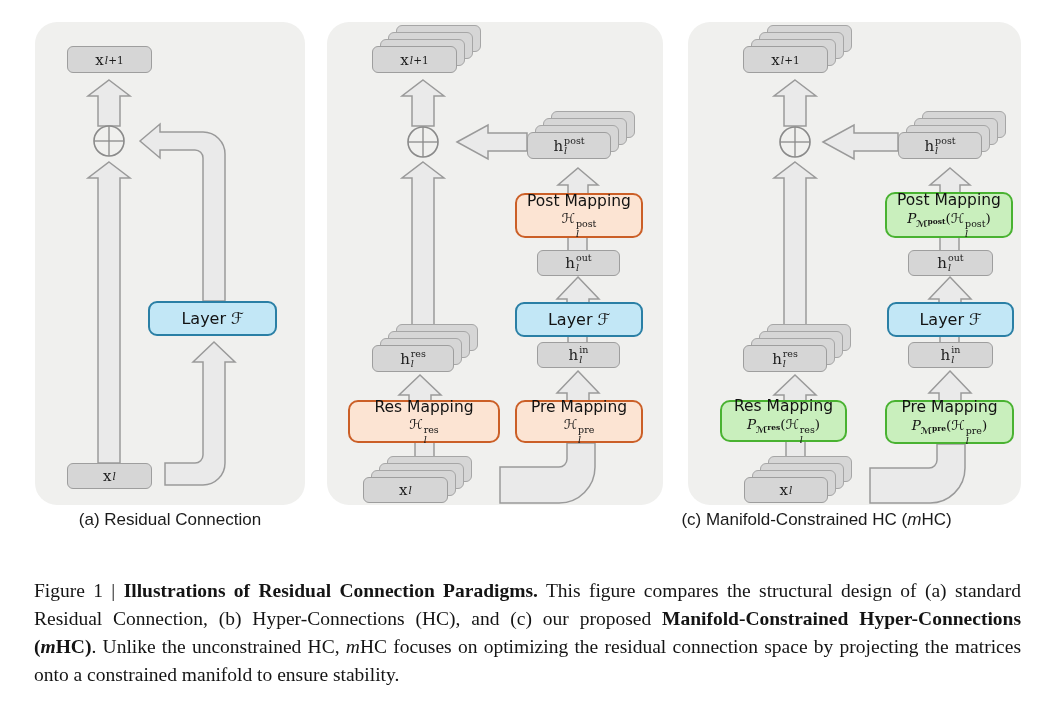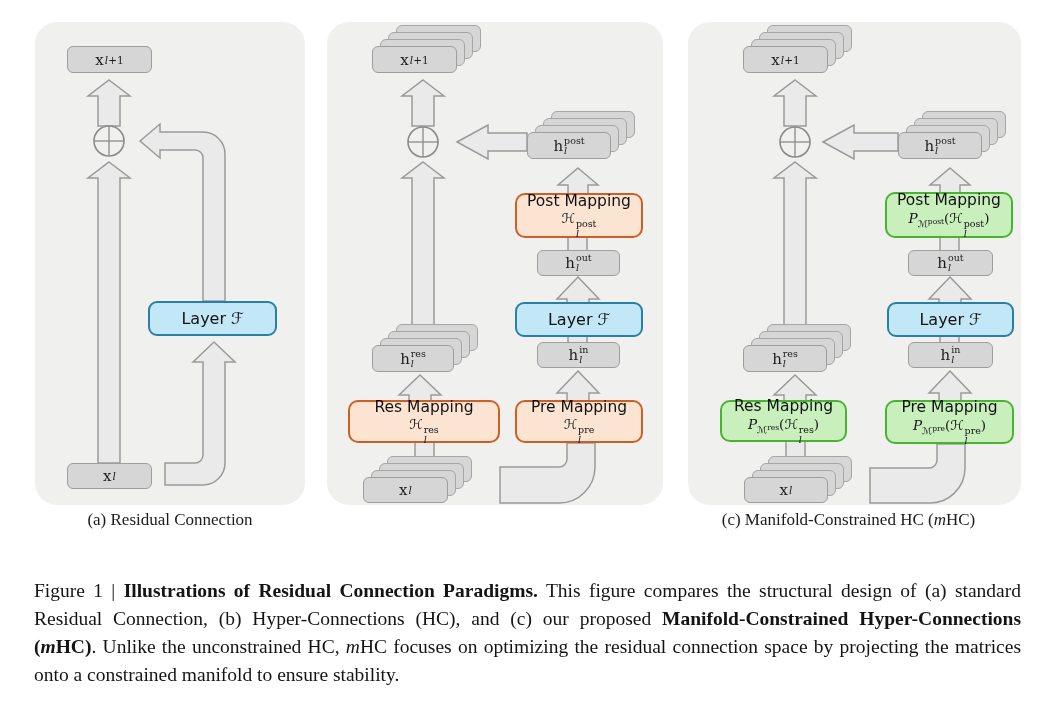--- a/index.html
+++ b/index.html
@@ -24,23 +24,23 @@
   .layerbox{position:absolute;background:#c2e7f6;border:2px solid #2a7fa5;border-radius:9px;
        display:flex;align-items:center;justify-content:center;gap:5px;
        font-family:"DejaVu Sans",sans-serif;font-size:16px;color:#121212;box-sizing:border-box;}
   .scr{font-family:"DejaVu Sans","DejaVu Serif",serif;}
   .ital{font-style:italic;font-family:"DejaVu Serif",serif;}
   .ss{display:inline-flex;flex-direction:column;align-items:flex-start;font-size:9.5px;
       line-height:1.05;vertical-align:-4px;margin-left:1px;}
   .ss .dn{font-style:italic;}
   .xsub{font-size:10.5px;font-style:italic;vertical-align:-4px;margin-left:1px;text-align:center;}
   .xsub .up{font-style:normal;}
-  .msub{font-size:9.5px;vertical-align:-4px;}
+  .msub{font-size:9.5px;vertical-align:-4px;font-weight:bold;}
   .msup{font-size:7.5px;vertical-align:3px;}
-  .subcap{position:absolute;top:510px;text-align:center;font-family:Liberation Serif, serif;
+  .subcap{position:absolute;top:510px;text-align:center;font-family:Liberation Sans, sans-serif;
       font-size:17px;color:#1b1b1b;}
   .caption{position:absolute;left:34px;top:557px;width:987px;
       font-family:"Liberation Serif","DejaVu Serif",serif;font-size:19.5px;line-height:28.2px;
       color:#141414;text-align:justify;}
   .caption b{font-weight:bold;}
   .caption .it{font-style:italic;}
 </style>
 </head>
 <body>
 
@@ -268,21 +268,21 @@
     <div class="ghost" style="left:64px;top:448px;width:84px;height:26px;"></div>
     <div class="gbox" style="left:56px;top:455px;width:84px;height:26px;">
       <span>x</span>
         <span class="xsub">l</span>
     </div>
   </div>
 
   <div class="subcap" style="left:35px;width:270px;">
     <span>(a) Residual Connection</span>
   </div>
-  <div class="subcap" style="left:672px;width:353px;">
+  <div class="subcap" style="left:640px;width:353px;">
     <span>(c) Manifold-Constrained HC (</span><span class="it" style="font-style:italic;">m</span><span>HC)</span>
   </div>
 
   <p class="caption">
     <span>Figure 1 | </span><b>Illustrations of Residual Connection Paradigms.</b><span> This figure compares the structural design of (a) standard Residual Connection, (b) Hyper-Connections (HC), and (c) our proposed </span><b>Manifold-Constrained Hyper-Connections (</b><b class="it">m</b><b>HC)</b><span>. Unlike the unconstrained HC, </span><span class="it">m</span><span>HC focuses on optimizing the residual connection space by projecting the matrices onto a constrained manifold to ensure stability.</span>
   </p>
 
 </div>
 
 </body></html>

